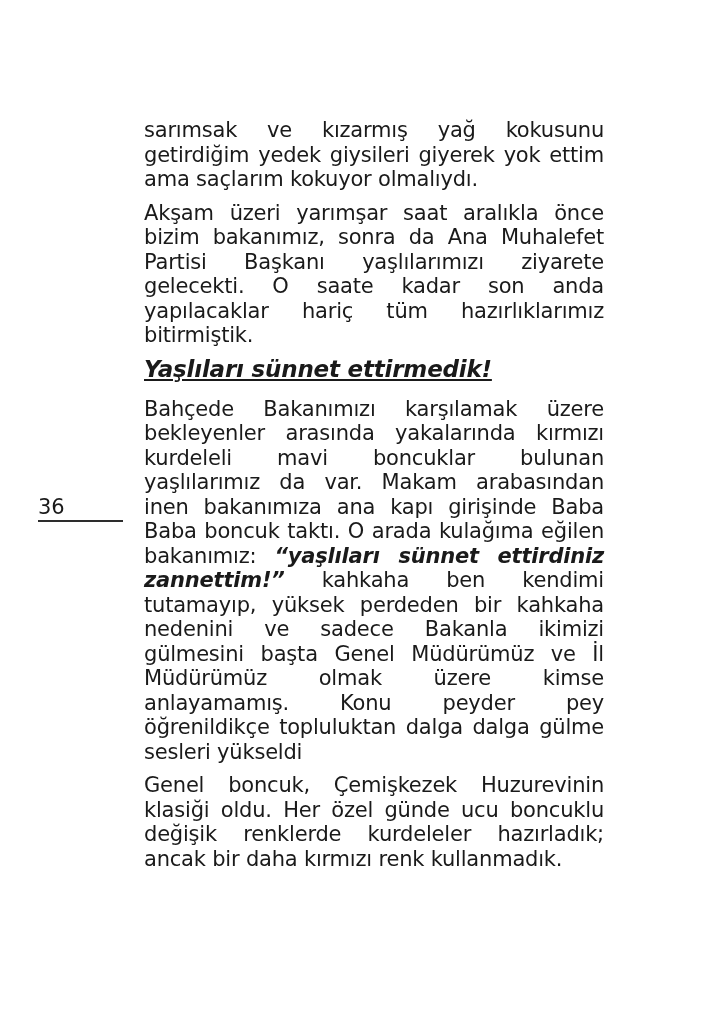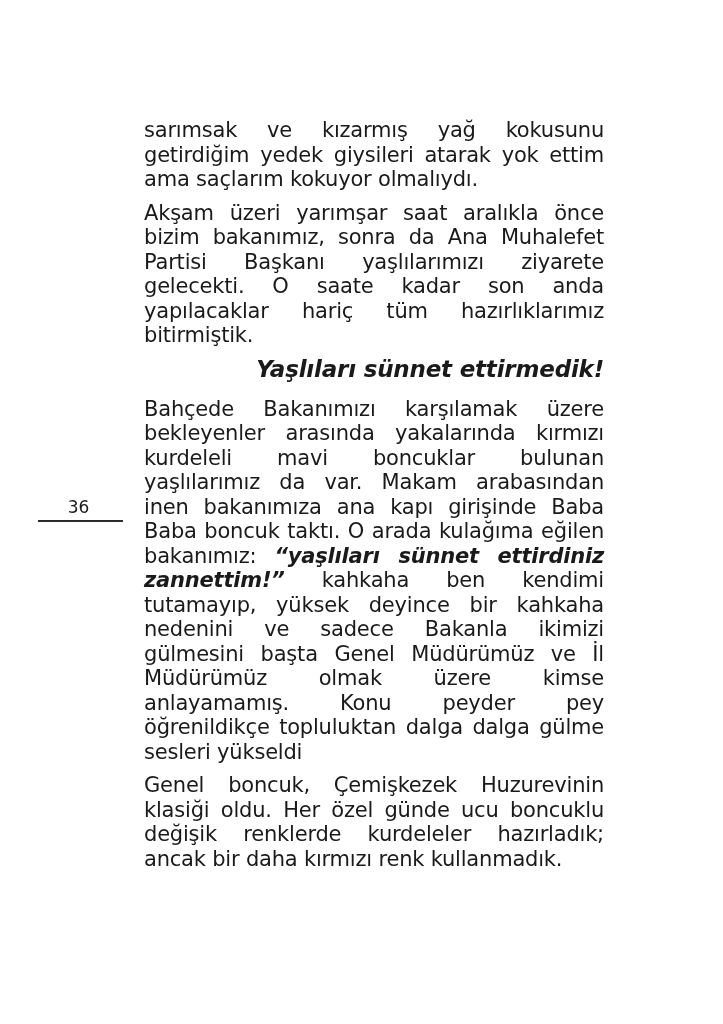--- a/index.html
+++ b/index.html
@@ -23,32 +23,33 @@
   .block { margin: 0 0 9px 0; }
   .line { line-height: 24.5px; }
   .jl { text-align: justify; text-align-last: justify; }
   .em { font-weight: bold; font-style: italic; }
   .heading-block { margin: 6px 0 15px 0; }
   .heading-block .line {
     font-weight: bold;
     font-style: italic;
     font-size: 23px;
     line-height: 25px;
-    text-align: right;
+    text-align: left;
+    text-decoration: underline;
   }
   .pageno-block {
     position: absolute;
     left: 38px;
     top: 495px;
     width: 85px;
   }
   .pageno {
-    text-align: center;
+    text-align: left;
     padding-right: 4px;
-    font-size: 17px;
+    font-size: 21px;
     line-height: 24px;
   }
   .pageno-rule {
     height: 2px;
     background: #2d2d2d;
     margin-top: 1px;
   }
 </style>
 </head>
 <body>
@@ -56,21 +57,21 @@
 <div class="page">
 
   <div class="pageno-block">
     <div class="pageno">36</div>
     <div class="pageno-rule"></div>
   </div>
 
   <div class="text-column" id="text-column">
       <div class="block para-block">
         <div class="line jl"><span class="seg">sarımsak ve kızarmış yağ kokusunu</span></div>
-        <div class="line jl"><span class="seg">getirdiğim yedek giysileri atarak yok ettim</span></div>
+        <div class="line jl"><span class="seg">getirdiğim yedek giysileri giyerek yok ettim</span></div>
         <div class="line"><span class="seg">ama saçlarım kokuyor olmalıydı.</span></div>
       </div>
       <div class="block para-block">
         <div class="line jl"><span class="seg">Akşam üzeri yarımşar saat aralıkla önce</span></div>
         <div class="line jl"><span class="seg">bizim bakanımız, sonra da Ana Muhalefet</span></div>
         <div class="line jl"><span class="seg">Partisi Başkanı yaşlılarımızı ziyarete</span></div>
         <div class="line jl"><span class="seg">gelecekti. O saate kadar son anda</span></div>
         <div class="line jl"><span class="seg">yapılacaklar hariç tüm hazırlıklarımız</span></div>
         <div class="line"><span class="seg">bitirmiştik.</span></div>
       </div>
@@ -79,21 +80,21 @@
       </div>
       <div class="block para-block">
         <div class="line jl"><span class="seg">Bahçede Bakanımızı karşılamak üzere</span></div>
         <div class="line jl"><span class="seg">bekleyenler arasında yakalarında kırmızı</span></div>
         <div class="line jl"><span class="seg">kurdeleli mavi boncuklar bulunan</span></div>
         <div class="line jl"><span class="seg">yaşlılarımız da var. Makam arabasından</span></div>
         <div class="line jl"><span class="seg">inen bakanımıza ana kapı girişinde Baba</span></div>
         <div class="line jl"><span class="seg">Baba boncuk taktı. O arada kulağıma eğilen</span></div>
         <div class="line jl"><span class="seg">bakanımız: </span><span class="em">“yaşlıları sünnet ettirdiniz</span></div>
         <div class="line jl"><span class="em">zannettim!”</span><span class="seg"> kahkaha ben kendimi</span></div>
-        <div class="line jl"><span class="seg">tutamayıp, yüksek deyince bir kahkaha</span></div>
+        <div class="line jl"><span class="seg">tutamayıp, yüksek perdeden bir kahkaha</span></div>
         <div class="line jl"><span class="seg">nedenini ve sadece Bakanla ikimizi</span></div>
         <div class="line jl"><span class="seg">gülmesini başta Genel Müdürümüz ve İl</span></div>
         <div class="line jl"><span class="seg">Müdürümüz olmak üzere kimse</span></div>
         <div class="line jl"><span class="seg">anlayamamış. Konu peyder pey</span></div>
         <div class="line jl"><span class="seg">öğrenildikçe topluluktan dalga dalga gülme</span></div>
         <div class="line"><span class="seg">sesleri yükseldi</span></div>
       </div>
       <div class="block para-block">
         <div class="line jl"><span class="seg">Genel boncuk, Çemişkezek Huzurevinin</span></div>
         <div class="line jl"><span class="seg">klasiği oldu. Her özel günde ucu boncuklu</span></div>

